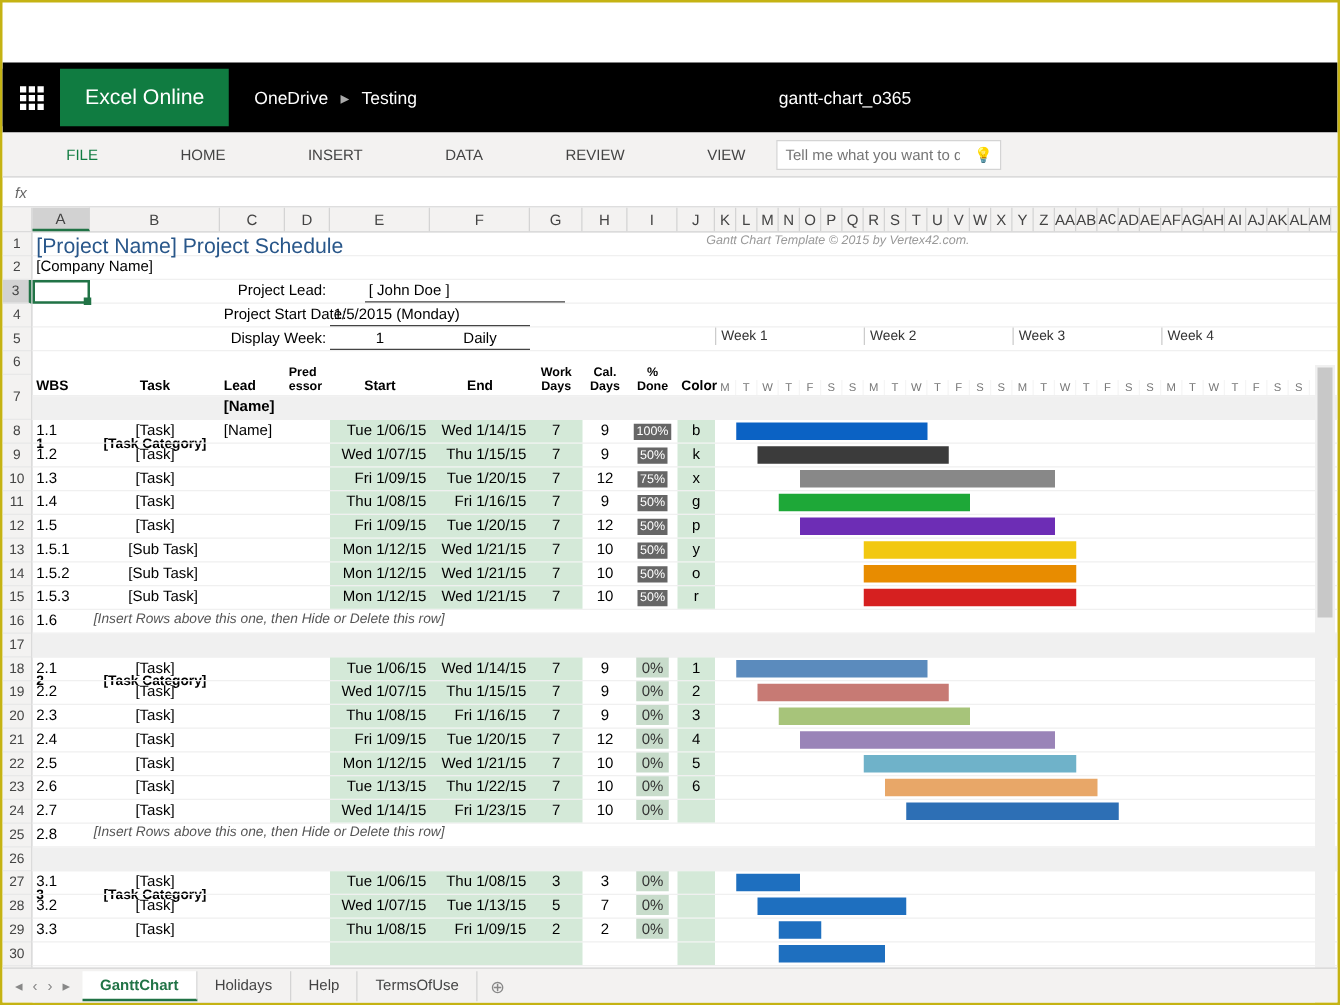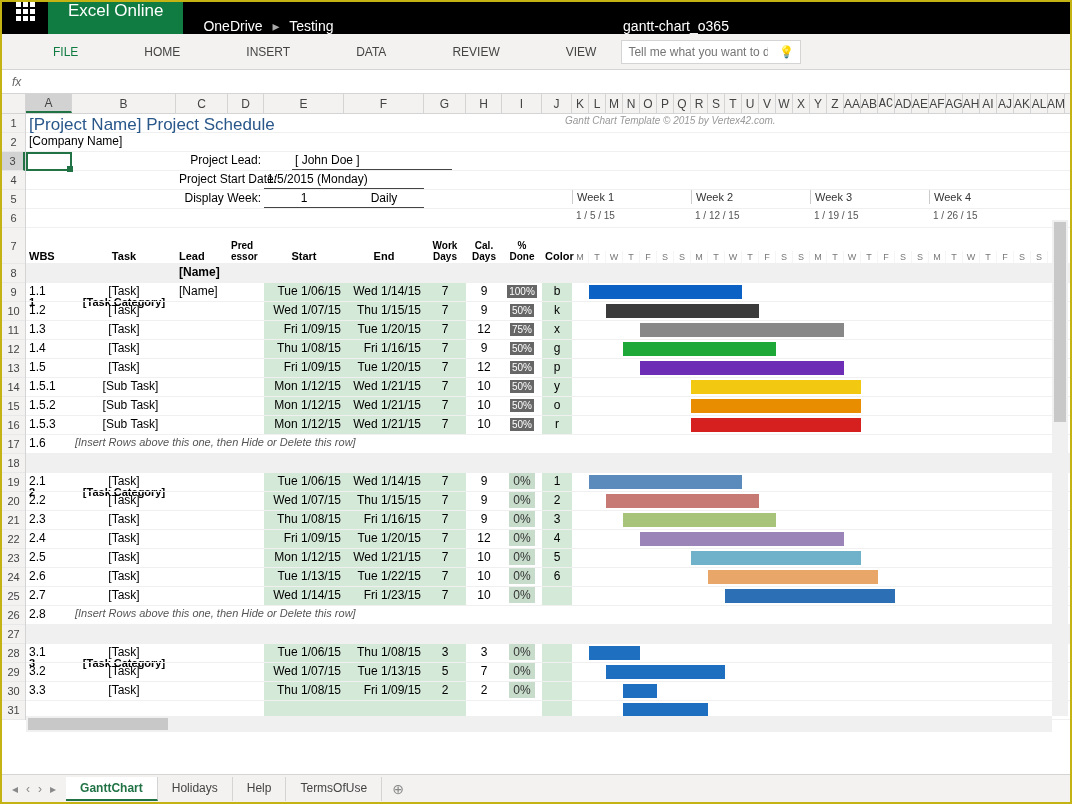--- a/index.html
+++ b/index.html
@@ -1,19 +1,19 @@
 <!DOCTYPE html>
 <html><head>
 <meta charset="utf-8">
 <style>
 * { margin: 0; padding: 0; box-sizing: border-box; font-family: "Segoe UI", Arial, sans-serif; }
 body { background: #fff; width: 1072px; height: 804px; overflow: hidden; border: 2px solid #c5b313; position: relative; }
 
 
-.titlebar { background: #000; height: 32px; display: flex; align-items: flex-end; color: #fff; }
+.titlebar { background: #000; height: 56px; display: flex; align-items: center; color: #fff; margin-top: 48px; }
 .waffle { width: 46px; height: 46px; display: flex; align-items: center; justify-content: center; background: #000; cursor: pointer; }
 .waffle-grid { display: grid; grid-template-columns: repeat(3, 5px); gap: 2px; }
 .waffle-grid span { width: 5px; height: 5px; background: #fff; }
 .app-brand { background: #107c41; height: 46px; display: flex; align-items: center; padding: 0 20px; font-size: 17px; font-weight: 400; }
 .breadcrumb { padding-left: 20px; font-size: 14px; }
 .breadcrumb .sep { padding: 0 6px; color: #aaa; }
 .docname { position: absolute; left: 50%; transform: translateX(-50%); margin-left: 140px; font-size: 14px; }
 
 
 .menubar { background: #f3f2f1; height: 36px; display: flex; align-items: center; border-bottom: 1px solid #d4d4d4; font-size: 12px; }
@@ -241,26 +241,20 @@
           <div class="cell cA"></div>
           <div class="cell cB"></div>
           <div class="cell  rt" style="width: 88px;">Display Week:</div>
           <div class="cell  border-b ct" style="width: 80px;">1</div>
           <div class="cell  border-b ct" style="width: 80px;">Daily</div>
           <div class="cell  week-hdr" style="position: absolute; left: 546px; border-left: 1px solid rgb(204, 204, 204); padding-left: 4px;">Week 1</div>
           <div class="cell  week-hdr" style="position: absolute; left: 665px; border-left: 1px solid rgb(204, 204, 204); padding-left: 4px;">Week 2</div>
           <div class="cell  week-hdr" style="position: absolute; left: 784px; border-left: 1px solid rgb(204, 204, 204); padding-left: 4px;">Week 3</div>
           <div class="cell  week-hdr" style="position: absolute; left: 903px; border-left: 1px solid rgb(204, 204, 204); padding-left: 4px;">Week 4</div>
         </div>
-        <div class="row">
-          <div class="cell  week-date" style="position: absolute; left: 546px; padding-left: 4px;">1 / 5 / 15</div>
-          <div class="cell  week-date" style="position: absolute; left: 665px; padding-left: 4px;">1 / 12 / 15</div>
-          <div class="cell  week-date" style="position: absolute; left: 784px; padding-left: 4px;">1 / 19 / 15</div>
-          <div class="cell  week-date" style="position: absolute; left: 903px; padding-left: 4px;">1 / 26 / 15</div>
-        </div>
         <div class="row tall" style="height: 36px;">
           <div class="cell cA hdr">WBS</div>
           <div class="cell cB hdr">Task</div>
           <div class="cell cC hdr">Lead</div>
           <div class="cell cD hdr">
             <div style="font-size:10px">Pred</div>
             <div style="font-size:10px">essor</div>
           </div>
           <div class="cell cE hdr ct">Start</div>
           <div class="cell cF hdr ct">End</div>
@@ -488,21 +482,21 @@
           <div class="cell cI ct"><span class="" style="background:#c8dccb;color:#333;padding:1px 4px;">0%</span></div>
           <div class="cell cJ ct grn">5</div>
           <div class="gbar" style="left: 665px; width: 170px; background: rgb(111, 178, 201);"></div>
         </div>
         <div class="row">
           <div class="cell cA">2.6</div>
           <div class="cell cB">[Task]</div>
           <div class="cell cC"></div>
           <div class="cell cD"></div>
           <div class="cell cE rt grn">Tue 1/13/15</div>
-          <div class="cell cF rt grn">Tue 1/22/15</div>
+          <div class="cell cF rt grn">Thu 1/22/15</div>
           <div class="cell cG ct grn">7</div>
           <div class="cell cH ct">10</div>
           <div class="cell cI ct"><span class="" style="background:#c8dccb;color:#333;padding:1px 4px;">0%</span></div>
           <div class="cell cJ ct grn">6</div>
           <div class="gbar" style="left: 682px; width: 170px; background: rgb(232, 167, 104);"></div>
         </div>
         <div class="row">
           <div class="cell cA">2.7</div>
           <div class="cell cB">[Task]</div>
           <div class="cell cC"></div>

